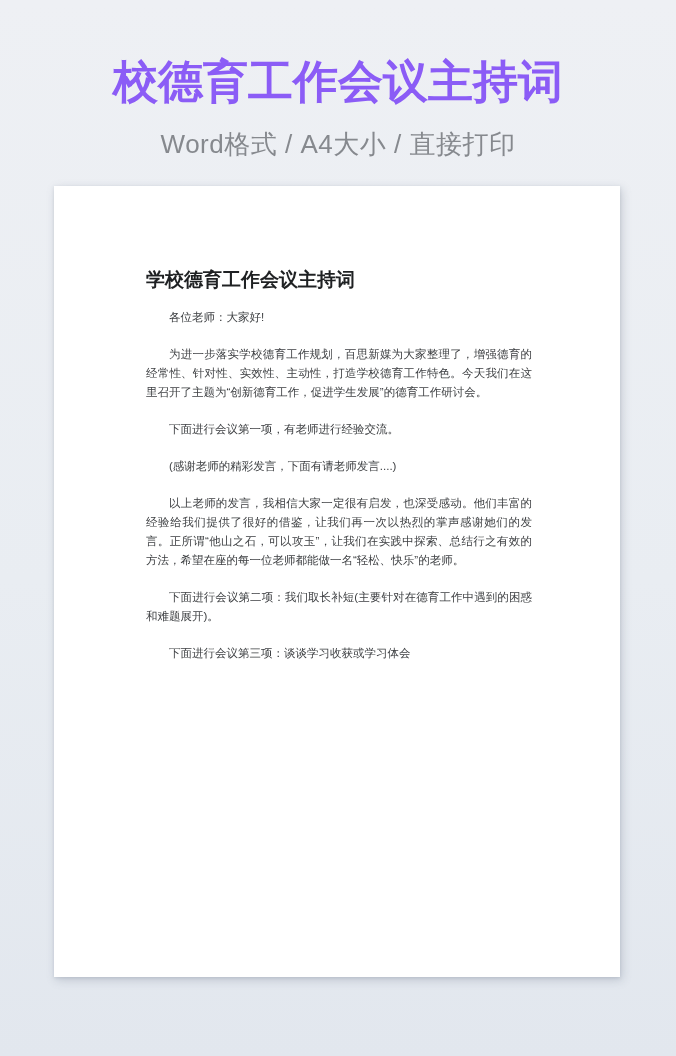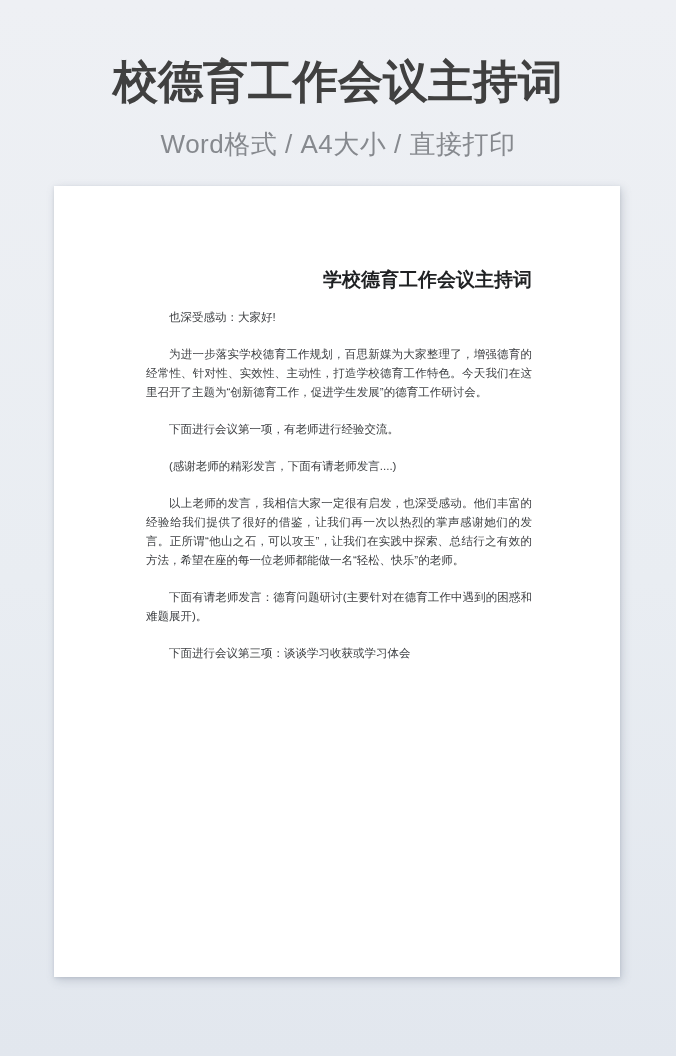--- a/index.html
+++ b/index.html
@@ -11,21 +11,21 @@
   }
   .hero {
     width: 100%;
     padding-top: 54px;
     text-align: center;
   }
   .hero-title {
     font-size: 45px;
     line-height: 1.25;
     font-weight: 700;
-    color: #404040;
+    color: #8b5cf6;
     letter-spacing: 0px;
   }
   .hero-subtitle {
     margin-top: 17px;
     font-size: 26px;
     line-height: 34px;
     font-weight: 400;
     color: #86898e;
     letter-spacing: 0.5px;
   }
@@ -37,21 +37,21 @@
     height: 791px;
     background: #ffffff;
     box-shadow: 2px 3px 9px rgba(110, 120, 140, 0.30), 0 1px 3px rgba(110,120,140,0.18);
     padding: 80px 88px 0 92px;
   }
   .doc-title {
     font-size: 19px;
     line-height: 28px;
     font-weight: 700;
     color: #1f2123;
-    text-align: right;
+    text-align: left;
     margin-bottom: 14px;
   }
   .doc-body { width: 100%; }
   .doc-p {
     font-size: 11.5px;
     line-height: 19px;
     color: #3e4043;
     text-align: justify;
     text-justify: inter-ideograph;
     text-indent: 2em;
@@ -63,21 +63,21 @@
 <body>
 
 <div class="hero">
   <h1 class="hero-title">校德育工作会议主持词</h1>
   <p class="hero-subtitle">Word格式 / A4大小 / 直接打印</p>
 </div>
 
 <div class="doc-page">
   <h2 class="doc-title">学校德育工作会议主持词</h2>
   <div class="doc-body">
-      <p class="doc-p">也深受感动：大家好!</p>
+      <p class="doc-p">各位老师：大家好!</p>
       <p class="doc-p">为进一步落实学校德育工作规划，百思新媒为大家整理了，增强德育的经常性、针对性、实效性、主动性，打造学校德育工作特色。今天我们在这里召开了主题为“创新德育工作，促进学生发展”的德育工作研讨会。</p>
       <p class="doc-p">下面进行会议第一项，有老师进行经验交流。</p>
       <p class="doc-p">(感谢老师的精彩发言，下面有请老师发言....)</p>
       <p class="doc-p">以上老师的发言，我相信大家一定很有启发，也深受感动。他们丰富的经验给我们提供了很好的借鉴，让我们再一次以热烈的掌声感谢她们的发言。正所谓“他山之石，可以攻玉”，让我们在实践中探索、总结行之有效的方法，希望在座的每一位老师都能做一名“轻松、快乐”的老师。</p>
-      <p class="doc-p">下面有请老师发言：德育问题研讨(主要针对在德育工作中遇到的困惑和难题展开)。</p>
+      <p class="doc-p">下面进行会议第二项：我们取长补短(主要针对在德育工作中遇到的困惑和难题展开)。</p>
       <p class="doc-p">下面进行会议第三项：谈谈学习收获或学习体会</p>
     </div>
 </div>
 
 </body></html>

